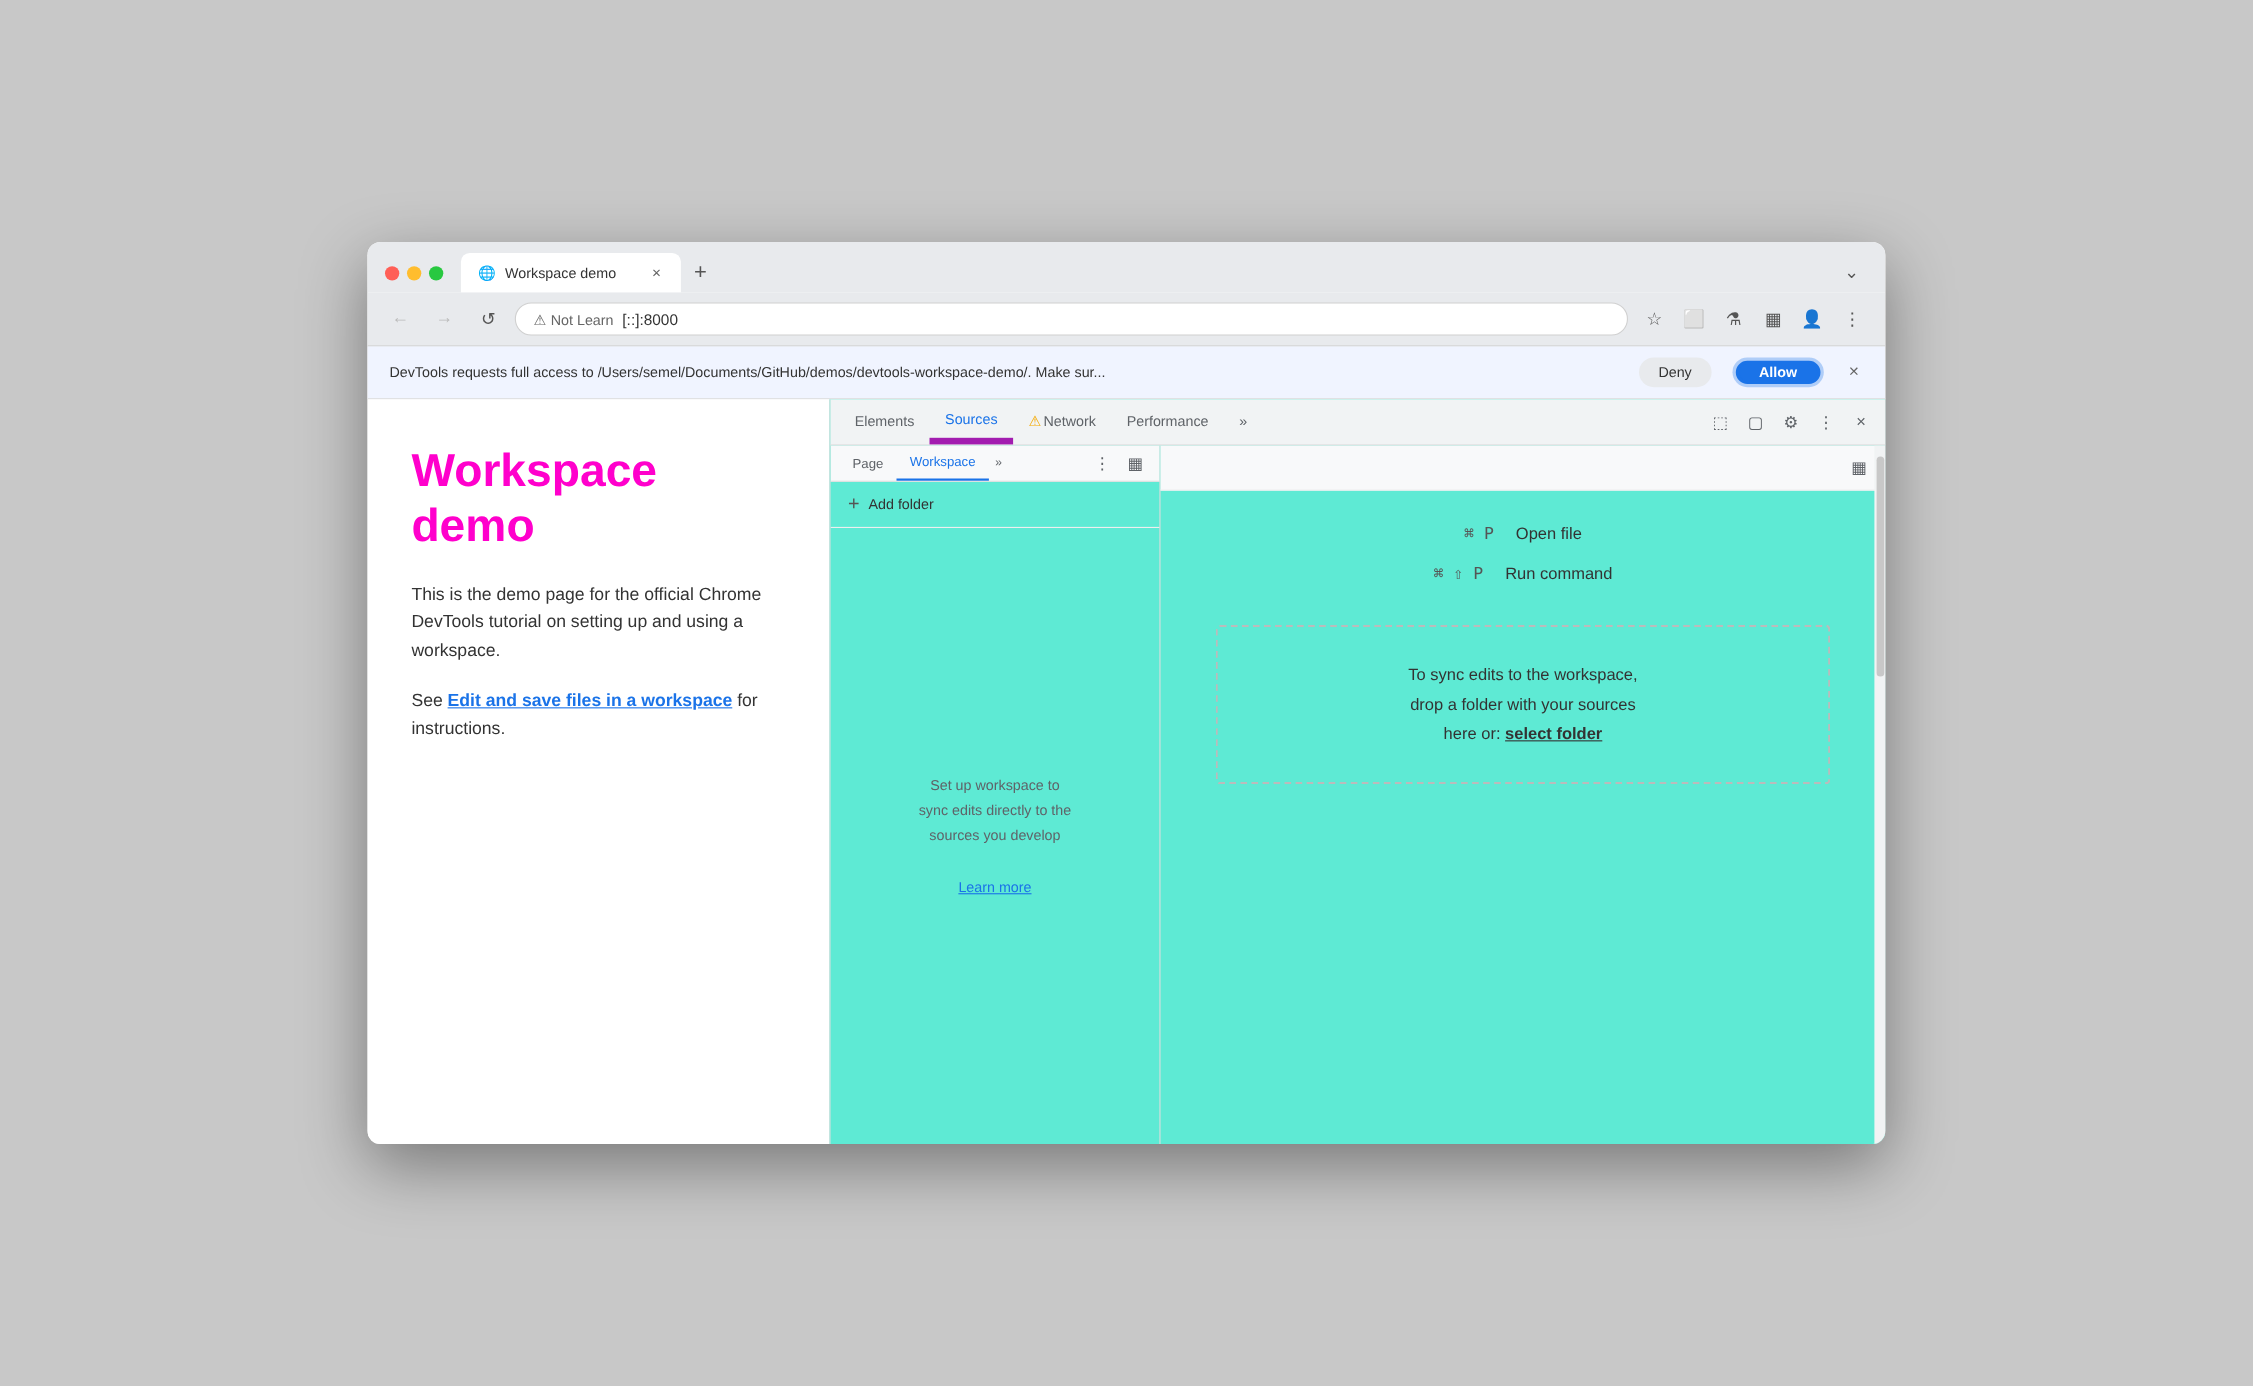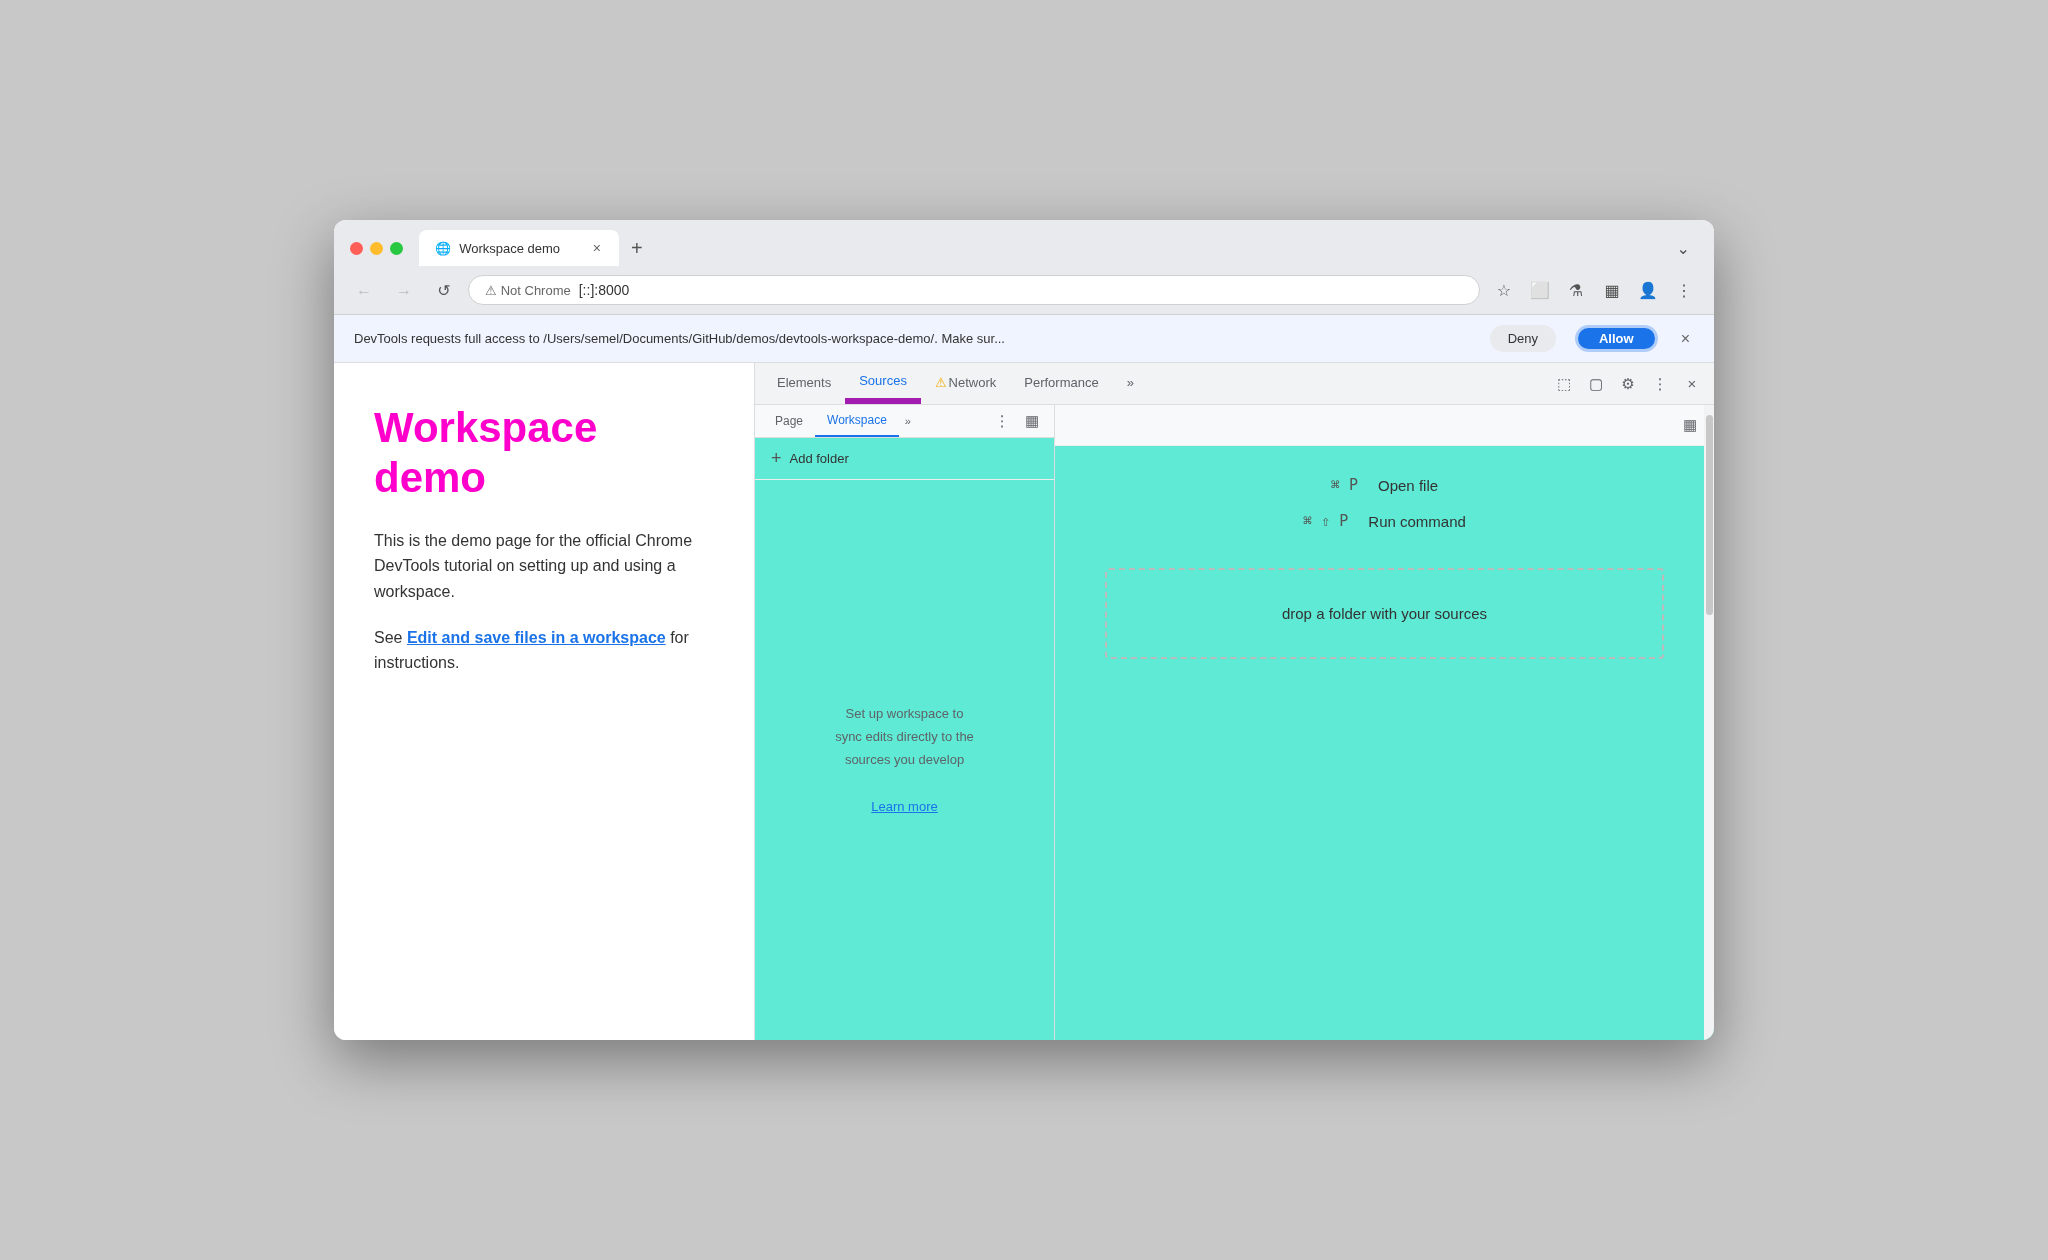--- a/index.html
+++ b/index.html
@@ -421,21 +421,21 @@
     </div>
   </div>
 
   <div class="nav-bar">
     <button class="nav-btn disabled">←</button>
     <button class="nav-btn disabled">→</button>
     <button class="nav-btn">↺</button>
     <div class="address-bar">
       <span class="not-secure">
         <span>⚠</span>
-        <span>Not Chrome</span>
+        <span>Not Learn</span>
       </span>
       <span class="url-text">[::]:8000</span>
     </div>
     <div class="nav-actions">
       <button class="nav-btn">☆</button>
       <button class="nav-btn">⬜</button>
       <button class="nav-btn">⚗</button>
       <button class="nav-btn">▦</button>
       <button class="nav-btn">👤</button>
       <button class="nav-btn">⋮</button>
@@ -522,21 +522,25 @@
           <div class="editor-main">
             <div class="shortcut-row">
               <span class="shortcut-keys">⌘ P</span>
               <span>Open file</span>
             </div>
             <div class="shortcut-row">
               <span class="shortcut-keys">⌘ ⇧ P</span>
               <span>Run command</span>
             </div>
             <div class="drop-zone">
+              <p>To sync edits to the workspace,</p>
               <p>drop a folder with your sources</p>
+              <p>
+                <span>here or: </span><a>select folder</a>
+              </p>
             </div>
           </div>
           <div class="scrollbar-area">
             <div class="scrollbar-thumb"></div>
           </div>
         </div>
 
       </div>
     </div>
   </div>

